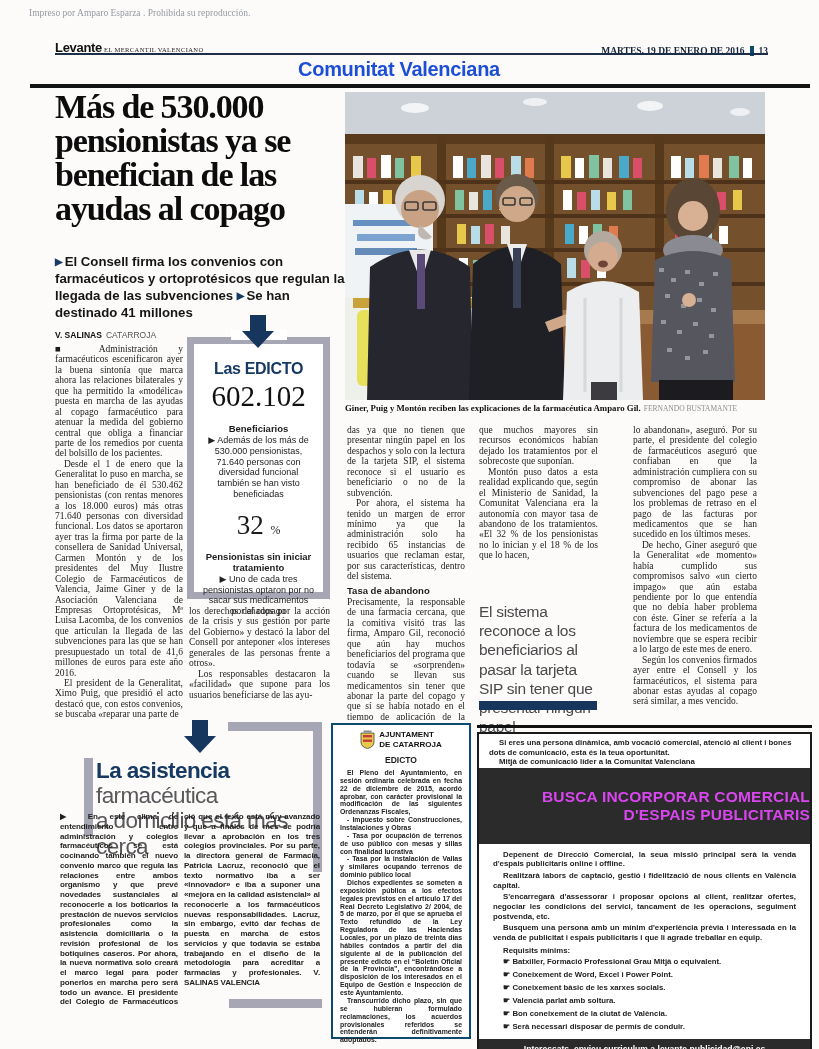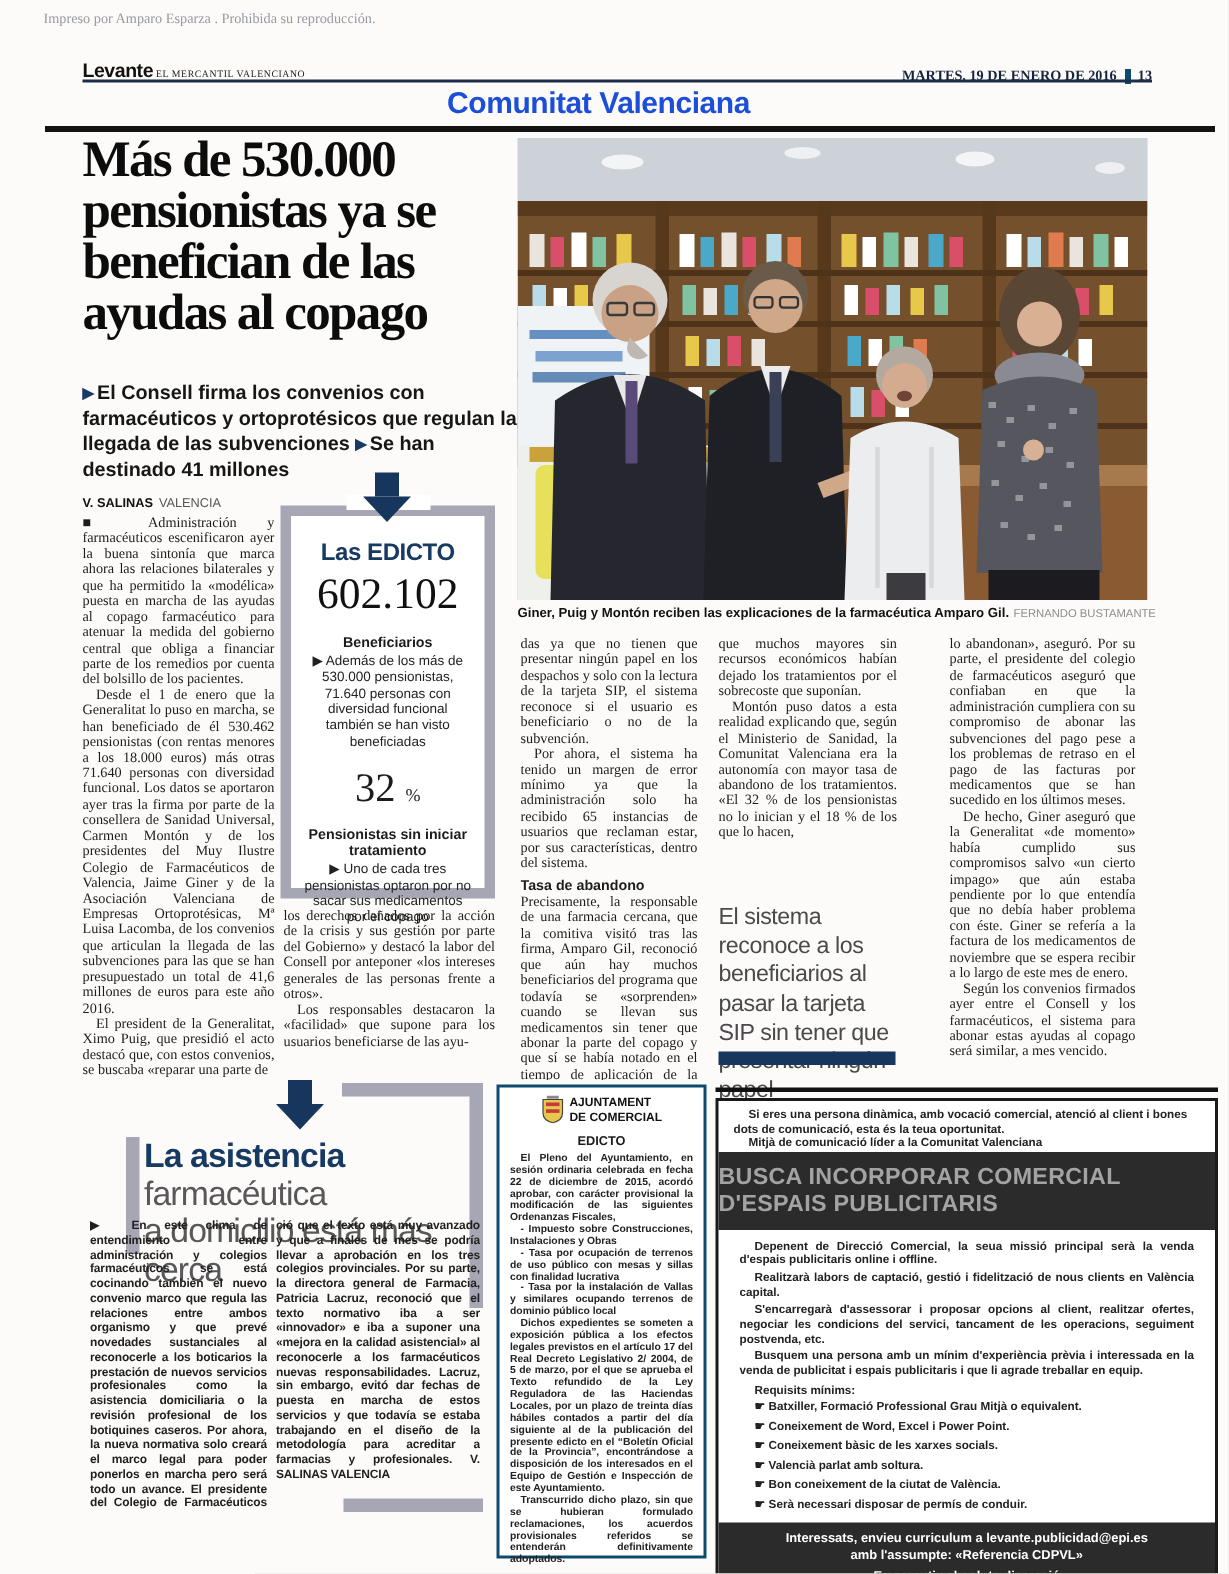--- a/index.html
+++ b/index.html
@@ -45,21 +45,21 @@
   .arrow-stem{width:16px;height:16px;background:#17365e;margin:0 auto;}
   .cifras-arrow{left:242px;top:315px;}
   .cifras-label{margin-top:16px;font-weight:bold;font-size:16px;color:#173a63;letter-spacing:-.3px;}
   .cifras-num{font-family:"Liberation Serif",serif;font-size:29px;color:#111;margin-top:2px;}
   .cifras-sub{font-weight:bold;font-size:9.5px;margin-top:10px;}
   .cifras-text{font-size:9px;line-height:1.2;padding:1px 8px 0;color:#222;}
   .cifras-num2{font-family:"Liberation Serif",serif;font-size:27px;margin-top:10px;}
   .cifras-num2 .pct{font-size:12px;}
   
   .photo{left:345px;top:92px;width:420px;height:308px;overflow:hidden;background:#cfd3d9;}
-  .caption{left:345px;top:403px;width:430px;font-family:Liberation Sans, sans-serif;font-size:8.8px;}
+  .caption{left:345px;top:403px;width:430px;font-family:Liberation Serif, serif;font-size:8.8px;}
   .caption .cap-b{font-weight:bold;color:#111;}
   .caption .credit{color:#8d8d8d;font-size:7.5px;margin-left:3px;}
   
   .pullquote{left:479px;top:602px;width:124px;font-family:"Liberation Sans",sans-serif;font-size:15.5px;
              line-height:1.24;color:#4a4a4c;letter-spacing:-.3px;}
   .navybar{left:479px;top:701px;width:118px;height:9px;background:#17365e;}
   
   .gray{background:#a7a6b4;}
   .fb-title{left:96px;top:758px;width:226px;font-family:"Liberation Sans",sans-serif;font-size:22.5px;
             line-height:1.12;letter-spacing:-.6px;color:#58585a;}
@@ -76,22 +76,22 @@
   .edict-name{font-weight:bold;font-size:8px;line-height:1.15;color:#111;}
   .edict-title{text-align:center;font-weight:bold;font-size:8.5px;margin:6px 0 4px;}
   .edict-body{font-size:6.9px;font-weight:bold;line-height:1.14;text-align:justify;color:#222;}
   .edict-body p{margin:0;text-indent:7px;}
   
   .ad-toprule{left:477px;top:725px;width:335px;height:3px;background:#111;}
   .jobad{left:477px;top:732px;width:335px;background:#fff;border:2px solid #1a1a1a;box-sizing:border-box;
          font-family:"Liberation Sans",sans-serif;}
   .ad-intro{padding:4px 10px 1px;font-size:7.8px;font-weight:bold;color:#222;line-height:1.25;}
   .ad-intro p{margin:0;text-indent:10px;}
-  .ad-bar{background:#2b2b2b;color:#a3a3a3;text-align:left;font-weight:bold;font-size:15.5px;
-          line-height:1.15;padding:8px 0;letter-spacing:.2px;}
+  .ad-bar{background:#2b2b2b;color:#d946ef;text-align:right;font-weight:bold;font-size:15.5px;
+          line-height:1.15;padding:20px 0;letter-spacing:.2px;}
   .ad-body{padding:6px 14px 4px;font-size:7.8px;font-weight:bold;color:#222;line-height:1.24;text-align:justify;}
   .ad-body p{margin:0 0 2px;text-indent:10px;}
   .req-label{text-indent:10px;font-weight:bold;margin:3px 0 2px;}
   .req-list p{margin:0 0 3px;text-indent:10px;text-align:left;}
   .req-list p::before{content:"☛ ";font-size:8px;}
   .ad-footer{background:#2b2b2b;color:#fff;text-align:center;font-weight:bold;font-size:8.6px;
              line-height:1.3;padding:5px 4px 6px;}
   .ad-footer .f3{margin-top:3px;}
 </style>
 </head>
@@ -110,21 +110,21 @@
     </div>
   </div>
   <div class="abs masthead-rule"></div>
   <div class="abs section-title">Comunitat Valenciana</div>
   <div class="abs black-rule"></div>
 
   <h1 class="abs headline">Más de 530.000 pensionistas ya se benefician de las ayudas al copago</h1>
 
   <p class="abs standfirst"><span class="pointer">▶</span><span>El Consell firma los convenios con farmacéuticos y ortoprotésicos que regulan la llegada de las subvenciones </span><span class="pointer">▶</span><span>Se han destinado 41 millones</span></p>
 
-  <div class="abs byline"><b>V. SALINAS</b><span class="loc">VALENCIA</span></div>
+  <div class="abs byline"><b>V. SALINAS</b><span class="loc">CATARROJA</span></div>
 
   <div class="abs bodycol col1">
       <p>■ Administración y farmacéuticos escenificaron ayer la buena sintonía que marca ahora las relaciones bilaterales y que ha permitido la «modélica» puesta en marcha de las ayudas al copago farmacéutico para atenuar la medida del gobierno central que obliga a financiar parte de los remedios por cuenta del bolsillo de los pacientes.</p>
       <p>Desde el 1 de enero que la Generalitat lo puso en marcha, se han beneficiado de él 530.462 pensionistas (con rentas menores a los 18.000 euros) más otras 71.640 personas con diversidad funcional. Los datos se aportaron ayer tras la firma por parte de la consellera de Sanidad Universal, Carmen Montón y de los presidentes del Muy Ilustre Colegio de Farmacéuticos de Valencia, Jaime Giner y de la Asociación Valenciana de Empresas Ortoprotésicas, Mª Luisa Lacomba, de los convenios que articulan la llegada de las subvenciones para las que se han presupuestado un total de 41,6 millones de euros para este año 2016.</p>
       <p>El president de la Generalitat, Ximo Puig, que presidió el acto destacó que, con estos convenios, se buscaba «reparar una parte de</p>
     </div>
 
   <div class="abs cifras">
     <div class="cifras-label">Las EDICTO</div>
     <div class="cifras-num">602.102</div>
@@ -362,21 +362,21 @@
   <div class="abs edict">
     <div class="edict-head">
       <svg width="15" height="19" viewBox="0 0 15 19">
         <path d="M1 3 h13 v9 q0 5 -6.5 6.5 Q1 17 1 12 Z" fill="#e8c84a" stroke="#444" stroke-width="0.8"></path>
         <rect x="3" y="5" width="9" height="2.4" fill="#c43b3b"></rect>
         <rect x="3" y="9.5" width="9" height="2.4" fill="#c43b3b"></rect>
         <rect x="3.5" y="0.5" width="8" height="2" fill="#8a8a92"></rect>
       </svg>
       <div class="edict-name">
         <div>AJUNTAMENT</div>
-        <div>DE COMERCIAL</div>
+        <div>DE CATARROJA</div>
       </div>
     </div>
     <div class="edict-title">EDICTO</div>
     <div class="edict-body">
         <p>El Pleno del Ayuntamiento, en sesión ordinaria celebrada en fecha 22 de diciembre de 2015, acordó aprobar, con carácter provisional la modificación de las siguientes Ordenanzas Fiscales,</p>
         <p>- Impuesto sobre Construcciones, Instalaciones y Obras</p>
         <p>- Tasa por ocupación de terrenos de uso público con mesas y sillas con finalidad lucrativa</p>
         <p>- Tasa por la instalación de Vallas y similares ocupando terrenos de dominio público local</p>
         <p>Dichos expedientes se someten a exposición pública a los efectos legales previstos en el artículo 17 del Real Decreto Legislativo 2/ 2004, de 5 de marzo, por el que se aprueba el Texto refundido de la Ley Reguladora de las Haciendas Locales, por un plazo de treinta días hábiles contados a partir del día siguiente al de la publicación del presente edicto en el “Boletín Oficial de la Provincia”, encontrándose a disposición de los interesados en el Equipo de Gestión e Inspección de este Ayuntamiento.</p>
         <p>Transcurrido dicho plazo, sin que se hubieran formulado reclamaciones, los acuerdos provisionales referidos se entenderán definitivamente adoptados.</p>

